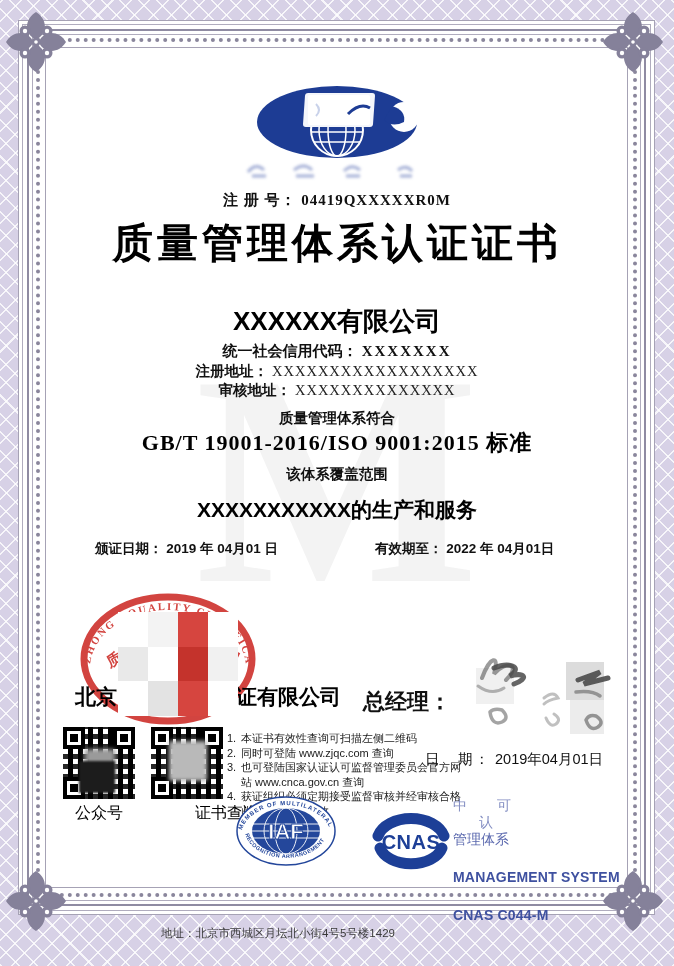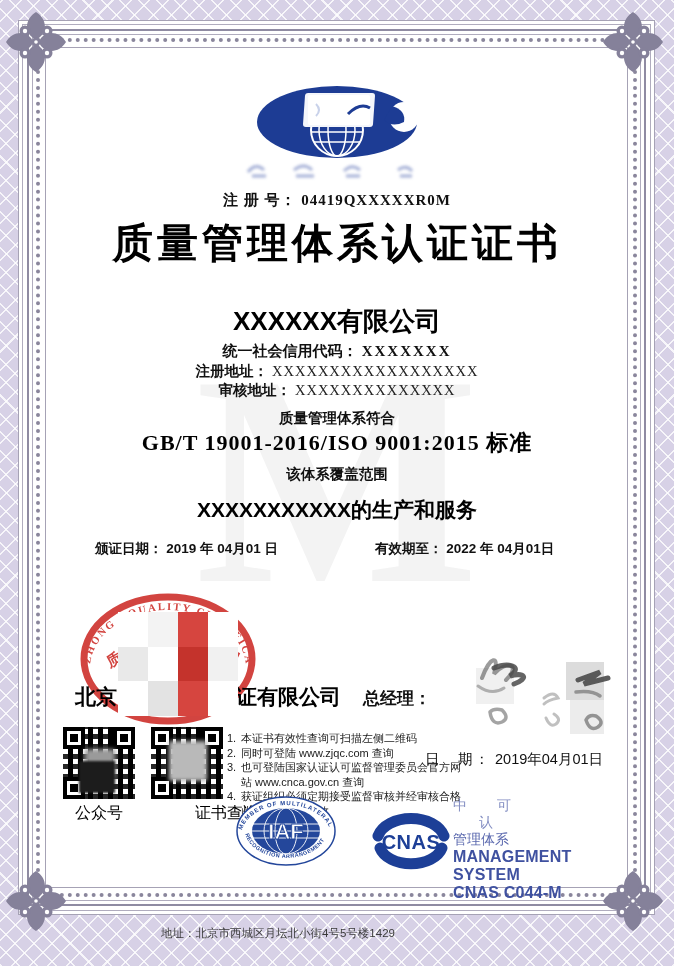--- a/index.html
+++ b/index.html
@@ -35,21 +35,21 @@
   .addr{font-size:14.5px;font-weight:bold;color:#111;}
   .addr .val{font-family:"Liberation Serif",serif;font-weight:normal;color:#222;letter-spacing:1px;margin-top:32px;}
   .addr1{top:362px;} .addr2{top:381px;}
   .conform{top:409px;font-size:14.5px;font-weight:bold;color:#111;}
   .standard{top:428px;font-family:"Liberation Serif",serif;font-weight:bold;font-size:22px;letter-spacing:1px;color:#000;}
   .scope-h{top:465px;font-size:14.5px;font-weight:bold;color:#111;}
   .scope-v{top:496px;font-size:21px;font-weight:bold;color:#000;}
   .date-row{top:540px;font-size:13.5px;font-weight:bold;color:#111;}
   .issuer-line{left:75px;top:683px;font-family:"Liberation Serif",serif;font-weight:bold;font-size:21px;color:#000;z-index:3;}
   .issuer-gap{display:inline-block;width:77px;}
-  .gm{left:363px;top:687px;font-size:17px;font-weight:bold;color:#111;}
+  .gm{left:363px;top:687px;font-size:22px;font-weight:bold;color:#111;}
   .seal-svg{left:77px;top:590px;z-index:2;}
   .mosaic{left:118px;top:612px;width:120px;height:104px;z-index:4;display:grid;
     grid-template-columns:repeat(4,1fr);grid-template-rows:repeat(3,1fr);}
   .sig-svg{left:448px;top:640px;z-index:2;}
   .qr{width:72px;height:72px;top:727px;z-index:2;background:
       repeating-linear-gradient(0deg,rgba(0,0,0,.85) 0 5px,rgba(0,0,0,0) 5px 10px),
       repeating-linear-gradient(90deg,#fff 0 5px,#000 5px 10px);}
   .qr1{left:63px;} .qr2{left:151px;}
   .finder{position:absolute;width:14px;height:14px;border:4px solid #000;background:#fff;}
   .finder::after{content:"";position:absolute;left:3px;top:3px;width:8px;height:8px;background:#000;}
@@ -63,21 +63,21 @@
   .note-num{width:14px;flex:none;}
   .note-text{flex:1;}
   .date-line{left:425px;top:750px;font-size:14.5px;color:#111;z-index:2;}
   .date-line .lbl{letter-spacing:2px;}
   .iaf-svg{left:236px;top:796px;z-index:2;}
   .cnas-svg{left:370px;top:810px;z-index:2;}
   .cnas-block{left:453px;top:797px;width:170px;z-index:2;color:#5a68ae;font-size:14px;line-height:17px;}
   .cnas-block .faded{opacity:.75;}
   .redact{display:inline-block;vertical-align:middle;background:rgba(255,255,255,.92);height:15px;}
   .r1{width:30px;} .r2{width:26px;}
-  .cnas-en{color:#3f51a0;font-weight:bold;font-size:16px;letter-spacing:0.2px;line-height:18px;}
+  .cnas-en{color:#3f51a0;font-weight:bold;font-size:14px;letter-spacing:0.2px;line-height:18px;margin-top:20px;}
   .footer-addr{left:0;top:926px;width:556px;text-align:center;font-size:11.5px;color:#3a3a3a;z-index:2;}
   .blur-marks{left:242px;top:158px;z-index:2;}
 </style>
 </head>
 <body>
 
 <div class="page">
 
   <div class="frame">
     <div class="bead"></div>

